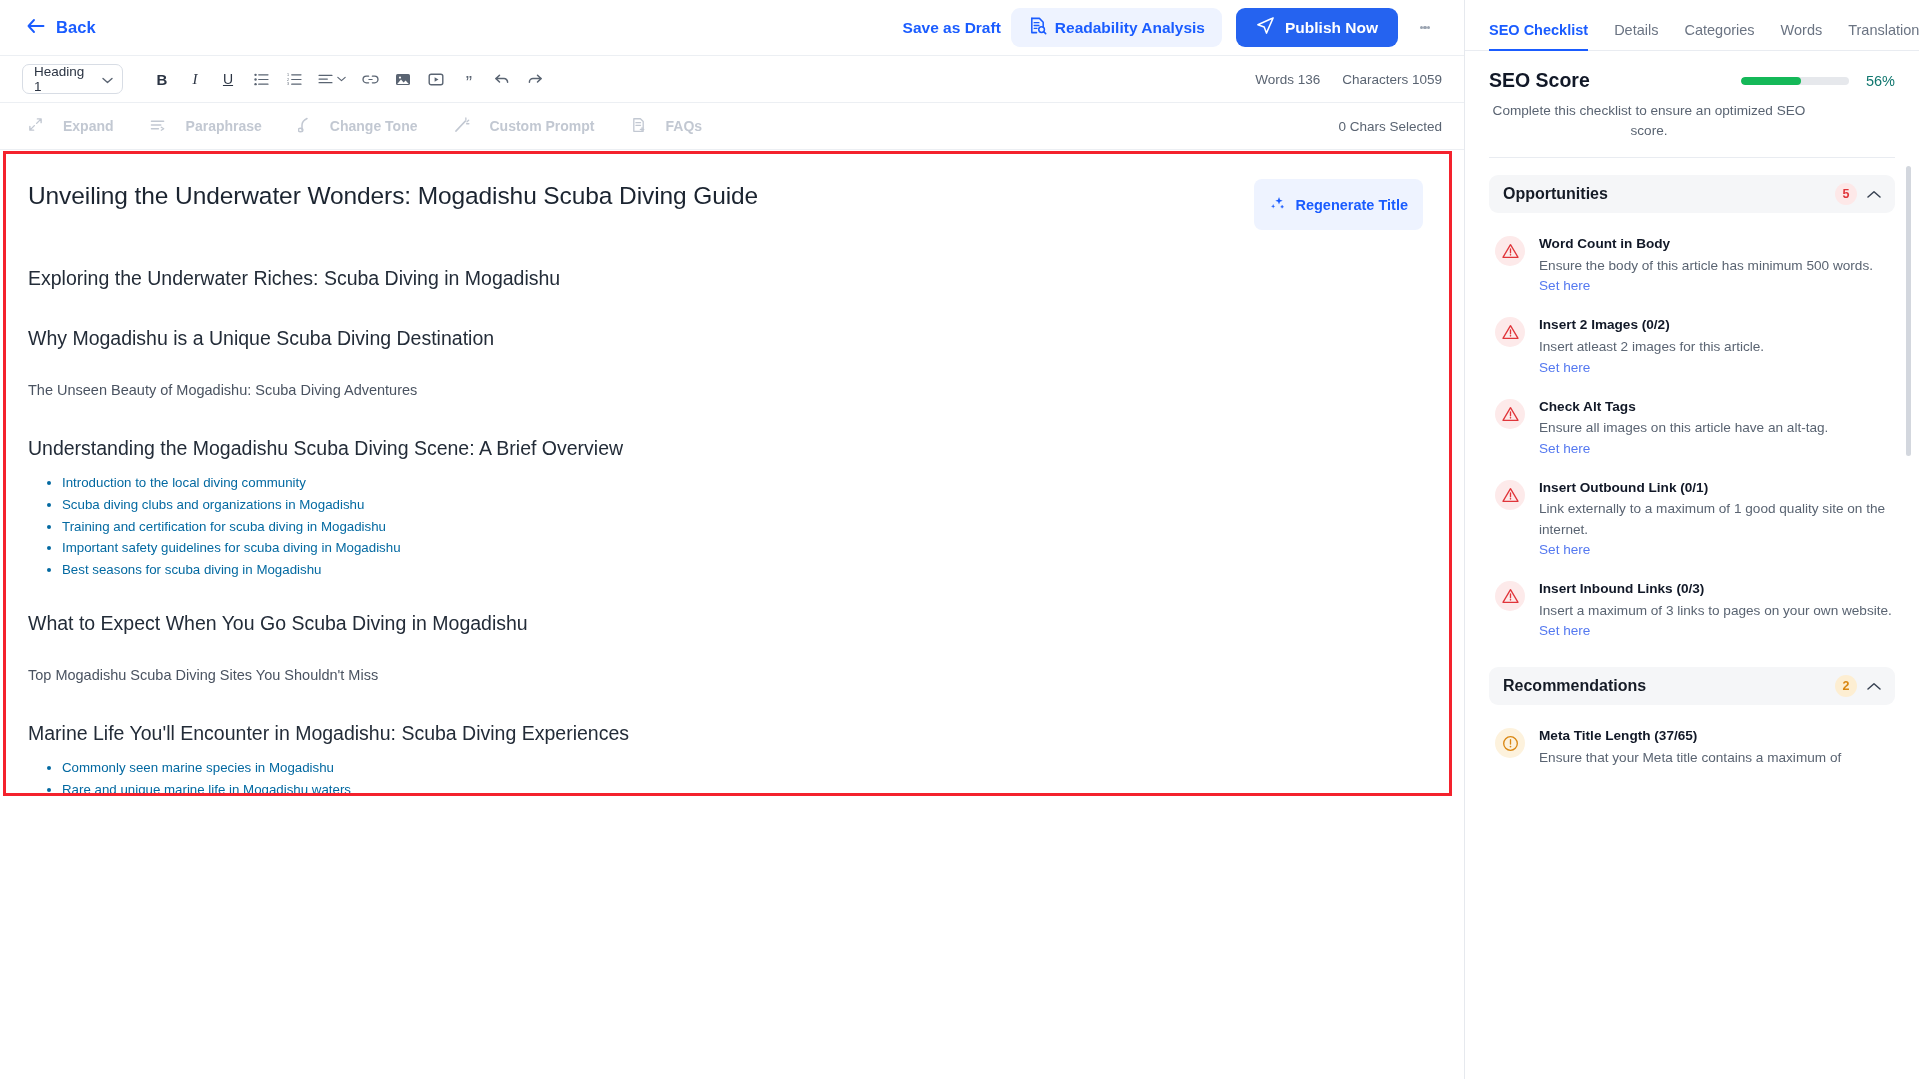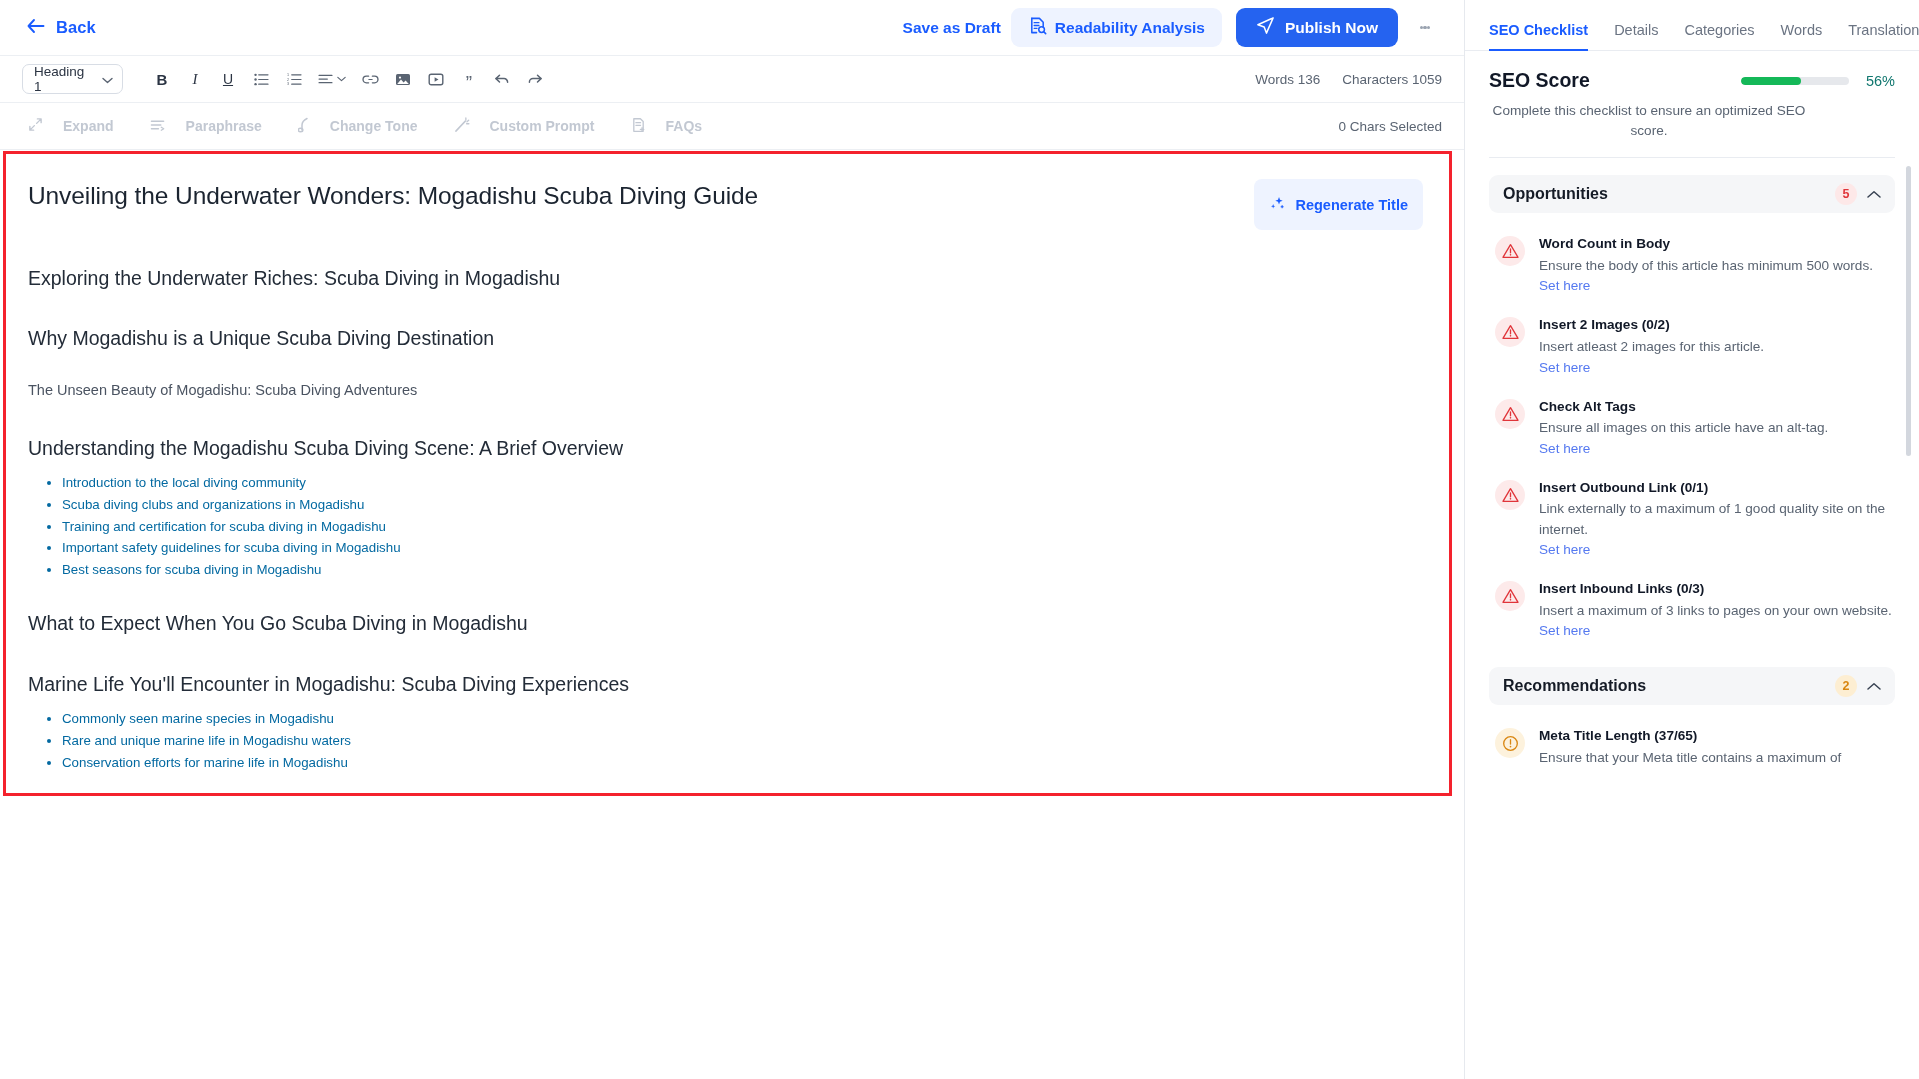--- a/index.html
+++ b/index.html
@@ -422,20 +422,21 @@
         <div class="blk p">The Unseen Beauty of Mogadishu: Scuba Diving Adventures</div>
         <div class="blk h2">Understanding the Mogadishu Scuba Diving Scene: A Brief Overview</div>
         <ul class="blist">
           <li>Introduction to the local diving community</li>
           <li>Scuba diving clubs and organizations in Mogadishu</li>
           <li>Training and certification for scuba diving in Mogadishu</li>
           <li>Important safety guidelines for scuba diving in Mogadishu</li>
           <li>Best seasons for scuba diving in Mogadishu</li>
         </ul>
         <div class="blk h2 tight">What to Expect When You Go Scuba Diving in Mogadishu</div>
+        <div class="blk p">Top Mogadishu Scuba Diving Sites You Shouldn't Miss</div>
         <div class="blk h2">Marine Life You'll Encounter in Mogadishu: Scuba Diving Experiences</div>
         <ul class="blist">
           <li>Commonly seen marine species in Mogadishu</li>
           <li>Rare and unique marine life in Mogadishu waters</li>
           <li>Conservation efforts for marine life in Mogadishu</li>
 
         </ul>
 
       </div>
     </div>

